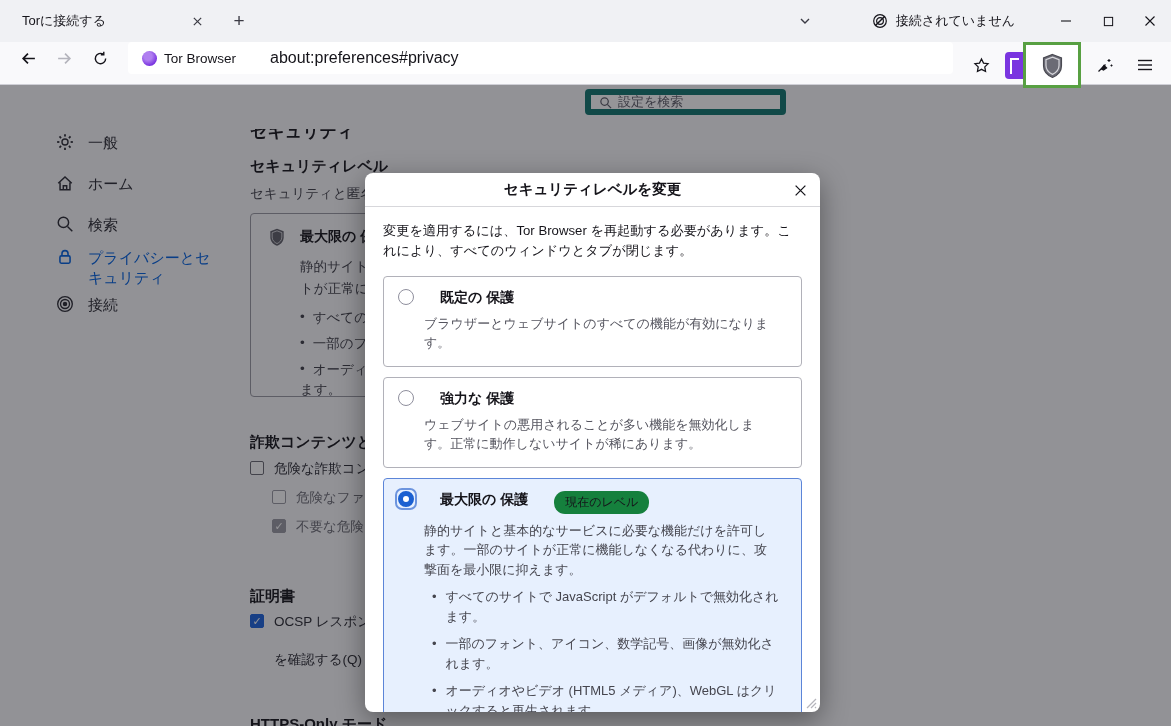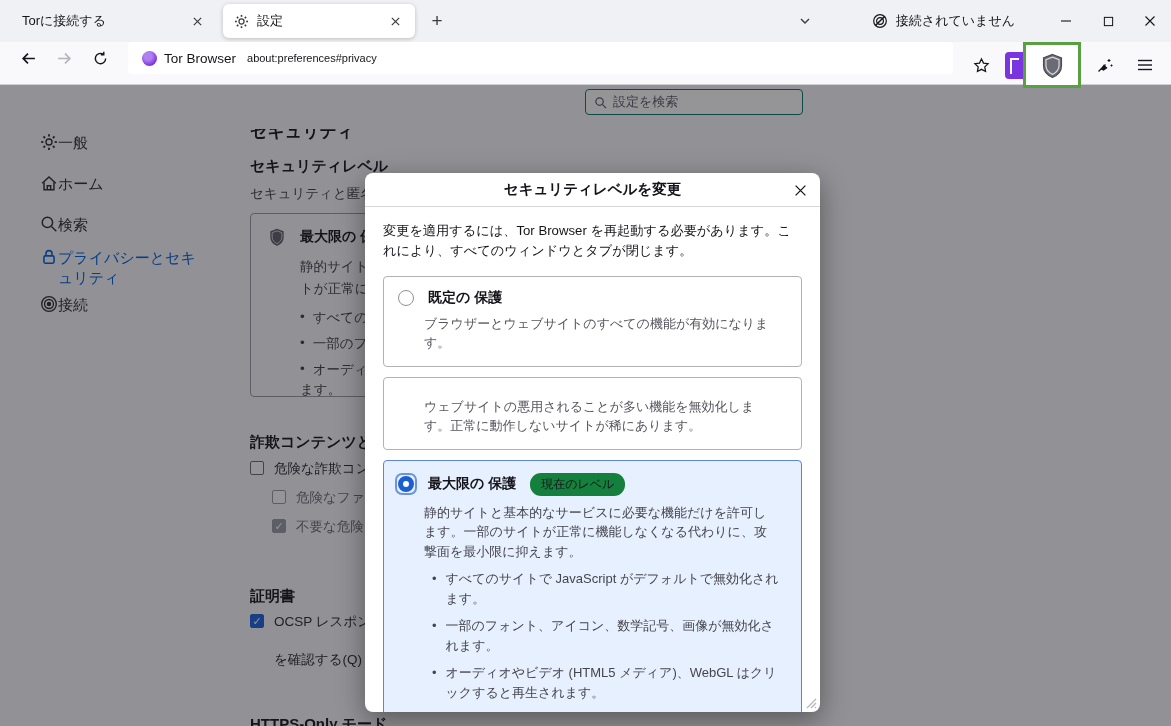--- a/index.html
+++ b/index.html
@@ -16,33 +16,33 @@
 .tabbar-right{margin-left:auto;display:flex;align-items:center;height:100%}
 .conn-status{display:flex;align-items:center;gap:8px;font-size:13px;margin:0 30px 0 55px}
 .win-btn{width:42px;height:42px;display:flex;align-items:center;justify-content:center}
 
 .toolbar{position:absolute;top:42px;left:0;right:0;height:43px;background:#f9f9fb;border-bottom:1px solid #cfcfd6;
   display:flex;align-items:flex-start;padding:0 10px 0 12px;gap:4px;z-index:5}
 .nav-btn{width:32px;height:32px;display:flex;align-items:center;justify-content:center;border-radius:4px}
 .urlbar{flex:1;height:32px;background:#fff;border-radius:4px;display:flex;align-items:center;padding-left:4px;margin:0 8px}
 .site-chip{display:flex;align-items:center;gap:7px;height:26px;padding:0 10px;background:#fff;border-radius:4px;font-size:13.5px}
 .chip-dot{width:15px;height:15px;border-radius:50%;background:radial-gradient(circle at 40% 35%,#b07ff0 0 30%,#7a35e0 70%)}
-.url-text{margin-left:1px;font-size:11px}
+.url-text{margin-left:24px;font-size:16px}
 .tb-right{display:flex;align-items:center;gap:8px}
 .connect-chip{width:30px;height:27px;background:#7a35e0;border-radius:4px;margin-right:-20px;position:relative;z-index:1}
 .connect-chip::after{content:"";position:absolute;left:5px;top:6px;width:7px;height:14px;border-left:2px solid #fff;border-top:2px solid #fff}
 .green-box{width:58px;height:46px;background:#fff;border:3px solid #58a042;display:flex;align-items:center;justify-content:center;position:relative;z-index:2}
 
 .content{position:absolute;top:85px;left:0;right:0;bottom:0;background:#f9f9fb;overflow:hidden}
 .overlay{position:absolute;inset:0;background:rgba(21,20,26,.45);z-index:2}
 .page{position:absolute;inset:0;z-index:1}
-.searchbox{position:absolute;left:585px;top:4px;width:218px;height:26px;border:1px solid #0f766e;border-radius:4px;background:#fff;
+.searchbox{position:absolute;left:585px;top:4px;width:201px;height:26px;border:6px solid #0f766e;border-radius:4px;background:#fff;
   display:flex;align-items:center;gap:6px;padding:0 8px;color:#5b5b66;font-size:13px}
 .sidebar{position:absolute;left:40px;top:0;width:185px}
-.side-item{position:absolute;left:0;display:flex;align-items:flex-start;font-size:15px;color:#2b2b33}
+.side-item{position:absolute;left:16px;display:flex;gap:14px;align-items:flex-start;font-size:15px;color:#2b2b33}
 .side-item .s-label{max-width:152px;line-height:1.35}
 .side-item.selected{color:#0061e0}
 .main{position:absolute;left:250px;top:0;width:430px}
 .h-clip{position:absolute;top:44px;height:14px;overflow:hidden}
 .h-clip span{display:block;margin-top:-9px;font-size:17px;font-weight:700}
 .sub-h{position:absolute;top:72px;font-size:15px;font-weight:700}
 .sub-d{position:absolute;top:100px;font-size:13.5px;color:#3f3f48;white-space:nowrap}
 .lvl-card{position:absolute;top:128px;width:380px;height:184px;border:1px solid #9a9aa2;border-radius:4px;padding:13px 16px;overflow:hidden}
 .lvl-head{display:flex;align-items:center;gap:13px;font-weight:700;font-size:14px}
 .lvl-lines{margin:9px 0 0 33px;font-size:13.5px;color:#3f3f48;line-height:1.65;white-space:nowrap}
@@ -59,21 +59,21 @@
 .dialog{position:absolute;left:365px;top:88px;width:455px;height:539px;background:#fff;border-radius:8px;z-index:3;
   box-shadow:0 8px 28px rgba(0,0,0,.4);display:flex;flex-direction:column}
 .dlg-header{position:relative;height:34px;border-bottom:1px solid #d7d7db;display:flex;align-items:center;justify-content:center;
   font-weight:700;font-size:14.5px;flex:0 0 auto}
 .dlg-close{position:absolute;right:8px;top:5px;width:24px;height:24px;display:flex;align-items:center;justify-content:center;border-radius:4px}
 .dlg-body{padding:14px 18px 4px;flex:1;display:flex;flex-direction:column;overflow:hidden}
 .dlg-intro{font-size:13.2px;line-height:1.55}
 .opts{margin-top:14px;display:flex;flex-direction:column;gap:10px}
 .opt{border:1px solid #b1b1b9;border-radius:4px;padding:12px 14px 13px}
 .opt.selected{background:#e7f0fe;border-color:#5c85d8}
-.opt-head{display:flex;align-items:center;gap:14px}
+.opt-head{display:flex;align-items:flex-start;gap:26px}
 .radio{width:16px;height:16px;border-radius:50%;border:1px solid #8f8f9d;background:#fff;flex:0 0 auto}
 .radio-ring{display:inline-flex;padding:1px;border:2px solid #6c94de;border-radius:7px;margin:-3px;flex:0 0 auto}
 .radio.checked{border:5px solid #1b60d1}
 .opt-label{font-weight:700;font-size:14px}
 .badge{background:#15803d;border-radius:11px;padding:3px 11px;font-size:12px}
 .opt-desc{margin:7px 12px 0 26px;font-size:13px;line-height:1.5;color:#55555f}
 .opt.selected .opt-desc{color:#45454e}
 .opt-bullet{display:flex;gap:9px;margin:8px 0 0 34px;font-size:13px;line-height:1.5;color:#45454e}
 .grip{position:absolute;right:3px;bottom:3px}
 svg{display:block}
@@ -85,43 +85,20 @@
 
   <div class="tabbar">
     <div class="tab">
       <span class="tab-label">Torに接続する</span>
       <span class="sq-btn">
         <svg width="11" height="11" viewBox="0 0 12 12">
             <path d="M2 2l8 8M10 2l-8 8" stroke="#3b3b44" stroke-width="1.3"></path>
           </svg>
       </span>
     </div>
-    <div class="tab active">
-      <span class="sq-btn" style="margin-left:-6px">
-        <svg width="15" height="15" viewBox="0 0 16 16" fill="none" stroke="#3b3b44" stroke-width="1.3">
-          <circle cx="8" cy="8" r="2.7"></circle>
-          <g stroke-width="1.7">
-              <line x1="8" y1="1" x2="8" y2="3"></line>
-              <line x1="8" y1="13" x2="8" y2="15"></line>
-              <line x1="1" y1="8" x2="3" y2="8"></line>
-              <line x1="13" y1="8" x2="15" y2="8"></line>
-              <line x1="3.1" y1="3.1" x2="4.5" y2="4.5"></line>
-              <line x1="11.5" y1="11.5" x2="12.9" y2="12.9"></line>
-              <line x1="3.1" y1="12.9" x2="4.5" y2="11.5"></line>
-              <line x1="11.5" y1="4.5" x2="12.9" y2="3.1"></line>
-            </g>
-        </svg>
-      </span>
-      <span class="tab-label" style="margin-left:4px">設定</span>
-      <span class="sq-btn">
-        <svg width="11" height="11" viewBox="0 0 12 12">
-            <path d="M2 2l8 8M10 2l-8 8" stroke="#3b3b44" stroke-width="1.3"></path>
-          </svg>
-      </span>
-    </div>
     <div class="newtab">+</div>
 
     <div class="tabbar-right">
       <span class="sq-btn">
         <svg width="12" height="12" viewBox="0 0 12 12" fill="none" stroke="#3b3b44" stroke-width="1.4">
             <path d="M2 4l4 4 4-4"></path>
           </svg>
       </span>
       <div class="conn-status">
         <span>
@@ -366,20 +343,24 @@
         <div class="opts">
           <div class="opt">
             <div class="opt-head">
               <span class="radio"></span>
               <span class="opt-label">既定の 保護</span>
             </div>
             <div class="opt-desc">ブラウザーとウェブサイトのすべての機能が有効になります。</div>
           </div>
 
           <div class="opt">
+            <div class="opt-head">
+              <span class="radio"></span>
+              <span class="opt-label">強力な 保護</span>
+            </div>
             <div class="opt-desc">ウェブサイトの悪用されることが多い機能を無効化します。正常に動作しないサイトが稀にあります。</div>
           </div>
 
           <div class="opt selected">
             <div class="opt-head">
               <span class="radio-ring">
                   <span class="radio checked"></span>
                 </span>
               <span class="opt-label">最大限の 保護</span>
               <span class="badge">現在のレベル</span>

